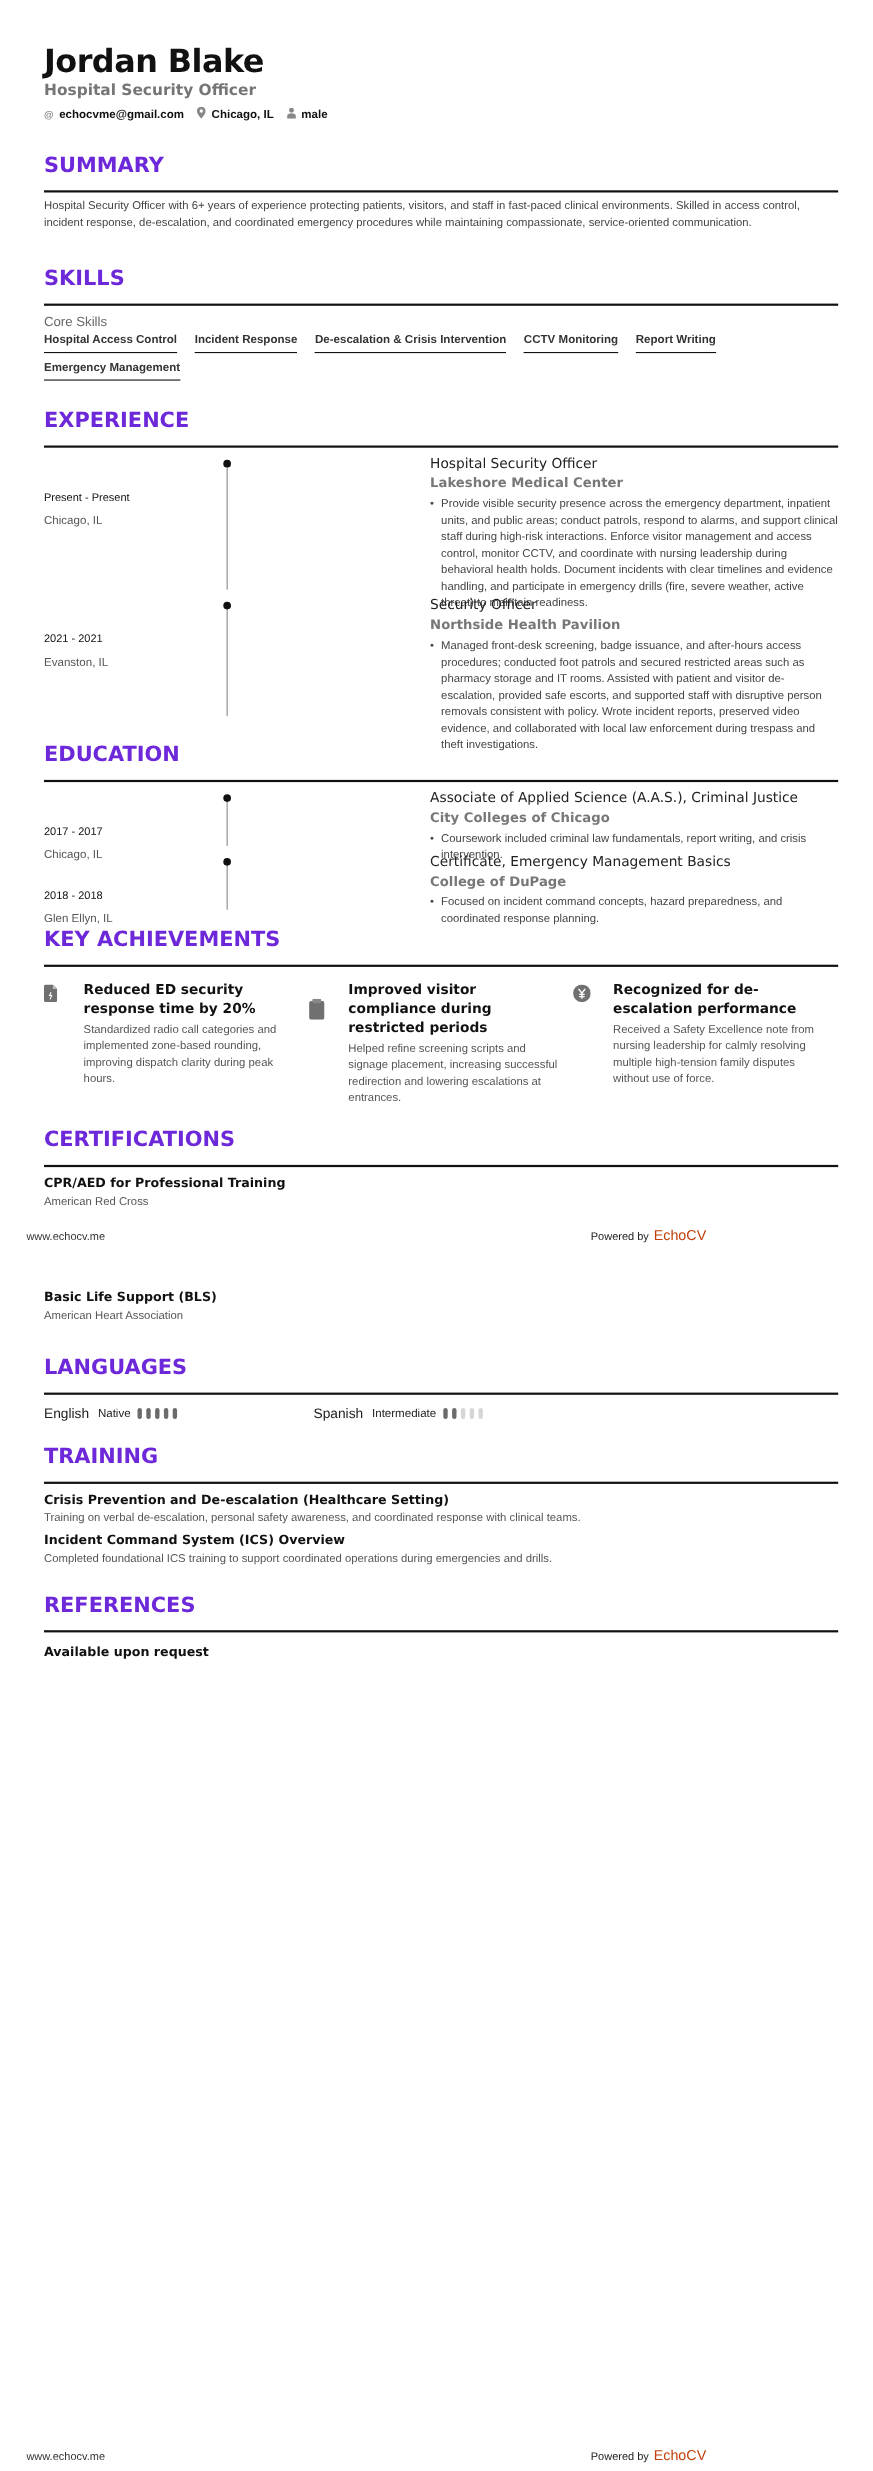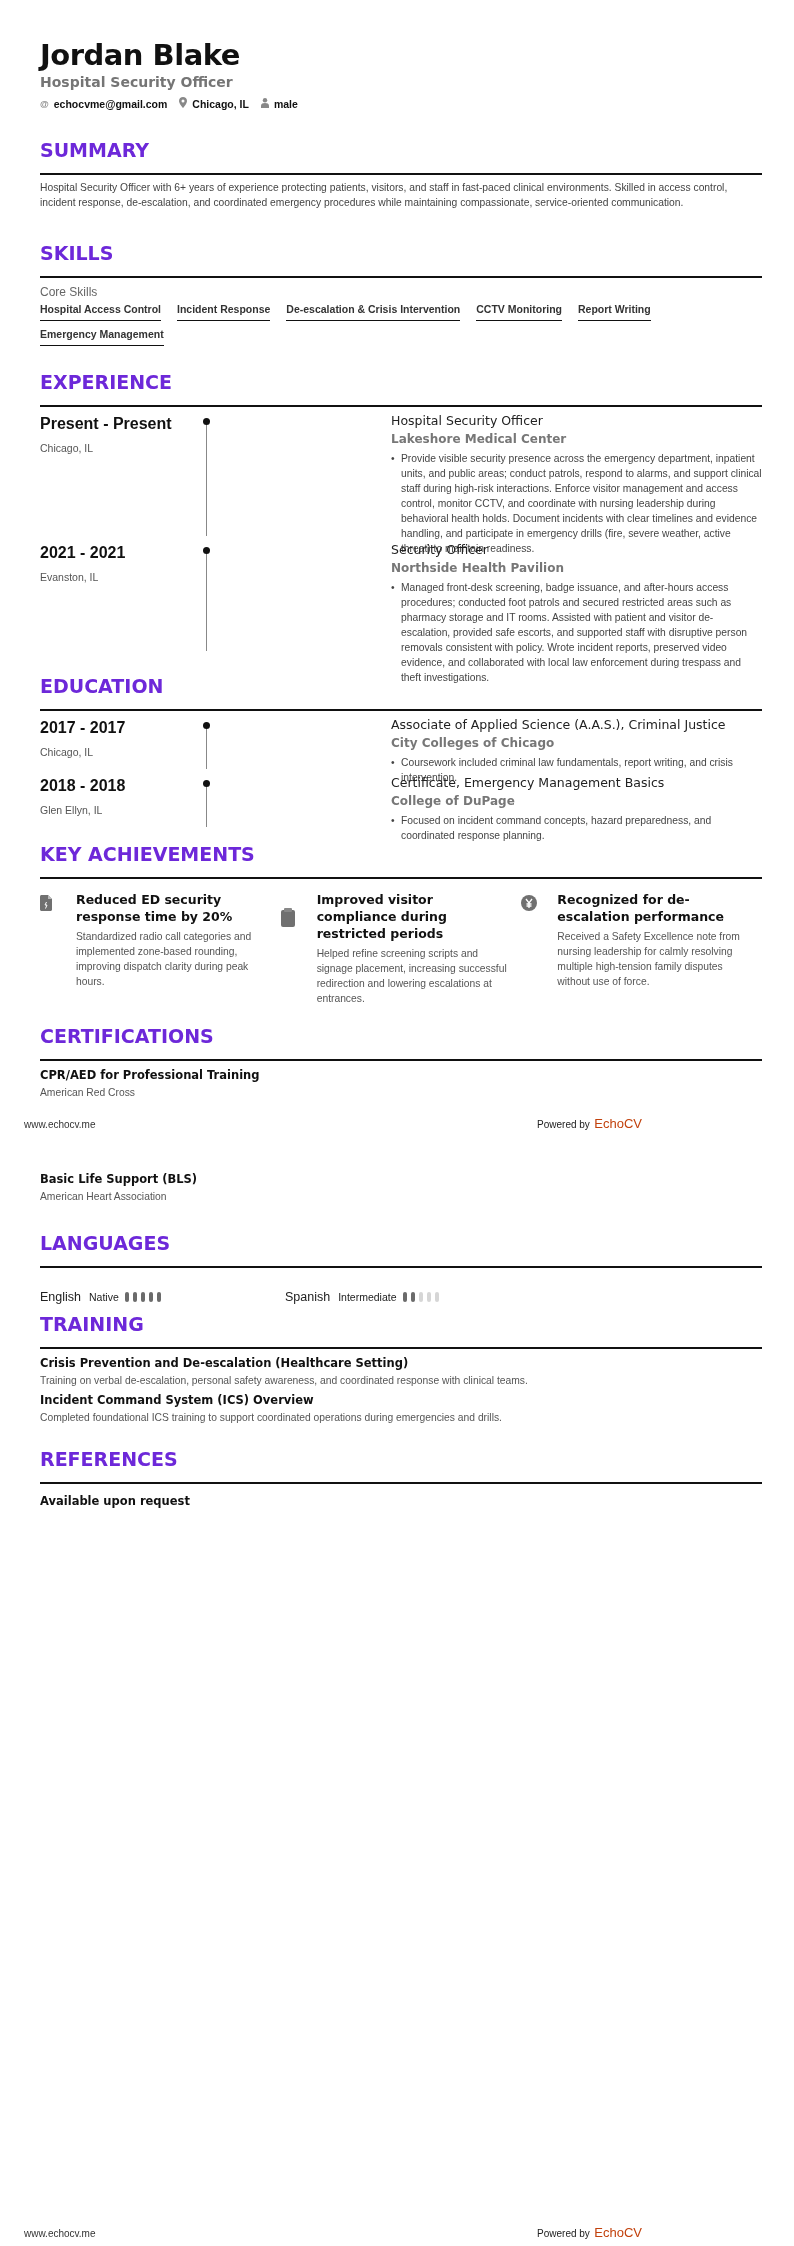--- a/index.html
+++ b/index.html
@@ -22,21 +22,21 @@
     .para { font-size: 10.3px; color: #444; line-height: 15px; margin-top: 5px; }
 
     
     .skills-sub { font-size: 12px; color: #666; margin-top: 7px; }
     .skills-list { display: flex; flex-wrap: wrap; margin-top: 4px; width: 722px; }
     .skill { font-size: 10.5px; font-weight: bold; color: #333; padding-bottom: 5px; border-bottom: 1px solid #111; margin-right: 16px; margin-bottom: 7px; }
 
     
     .tl-row { display: flex; position: relative; }
     .tl-left { width: 164px; padding-top: 8px; }
-    .tl-date { font-size: 16px; font-weight: bold; color: #111; }
+    .tl-date { font-size: 10px; font-weight: normal; color: #111; margin-top: 32px; }
     .tl-loc { font-size: 10.5px; color: #555; margin-top: 9px; }
     .tl-line { position: absolute; left: 166px; width: 1px; background: #888; }
     .tl-dot { position: absolute; left: 163px; width: 7px; height: 7px; border-radius: 50%; background: #111; top: 11px; }
     .tl-right { margin-left: 187px; flex: 1; padding-top: 6px; }
     .tl-role { font-family: "DejaVu Sans", sans-serif; font-size: 12.5px; color: #222; }
     .tl-org { font-family: "DejaVu Sans", sans-serif; font-weight: bold; font-size: 12px; color: #777; margin-top: 4px; }
     .tl-bullets { list-style: none; margin-top: 5px; }
     .tl-bullets li { font-size: 10.3px; color: #444; line-height: 15px; padding-left: 10px; position: relative; }
     .tl-bullets li::before { content: "•"; position: absolute; left: 0; top: 0; }
 
@@ -52,21 +52,21 @@
     .cert-name { font-family: "DejaVu Sans", sans-serif; font-weight: bold; font-size: 11.5px; color: #111; margin-top: 7px; }
     .cert-org { font-size: 10.3px; color: #555; margin-top: 5px; }
 
     
     .footer { position: absolute; left: 24px; right: 32px; display: flex; justify-content: space-between; align-items: baseline; }
     .footer-url { font-size: 10px; color: #333; }
     .footer-pow { font-size: 10px; color: #222; }
     .footer-brand { font-size: 13px; color: #c2410c; }
 
     
-    .lang-row { display: flex; margin-top: 22px; align-items: center; }
+    .lang-row { display: flex; margin-top: 10px; align-items: center; }
     .lang { display: flex; align-items: center; width: 245px; }
     .lang-name { font-size: 12.5px; color: #222; margin-right: 8px; }
     .lang-level { font-size: 10.5px; color: #222; margin-right: 6px; }
     .dots { display: flex; }
     .dot { width: 4px; height: 10px; border-radius: 2px; margin-right: 4px; background: #6b6b6b; }
     .dot.off { background: #d6d6d6; }
 
     
     .tr-name { font-family: "DejaVu Sans", sans-serif; font-weight: bold; font-size: 11.5px; color: #111; margin-top: 7px; }
     .tr-desc { font-size: 10.3px; color: #555; margin-top: 5px; }

